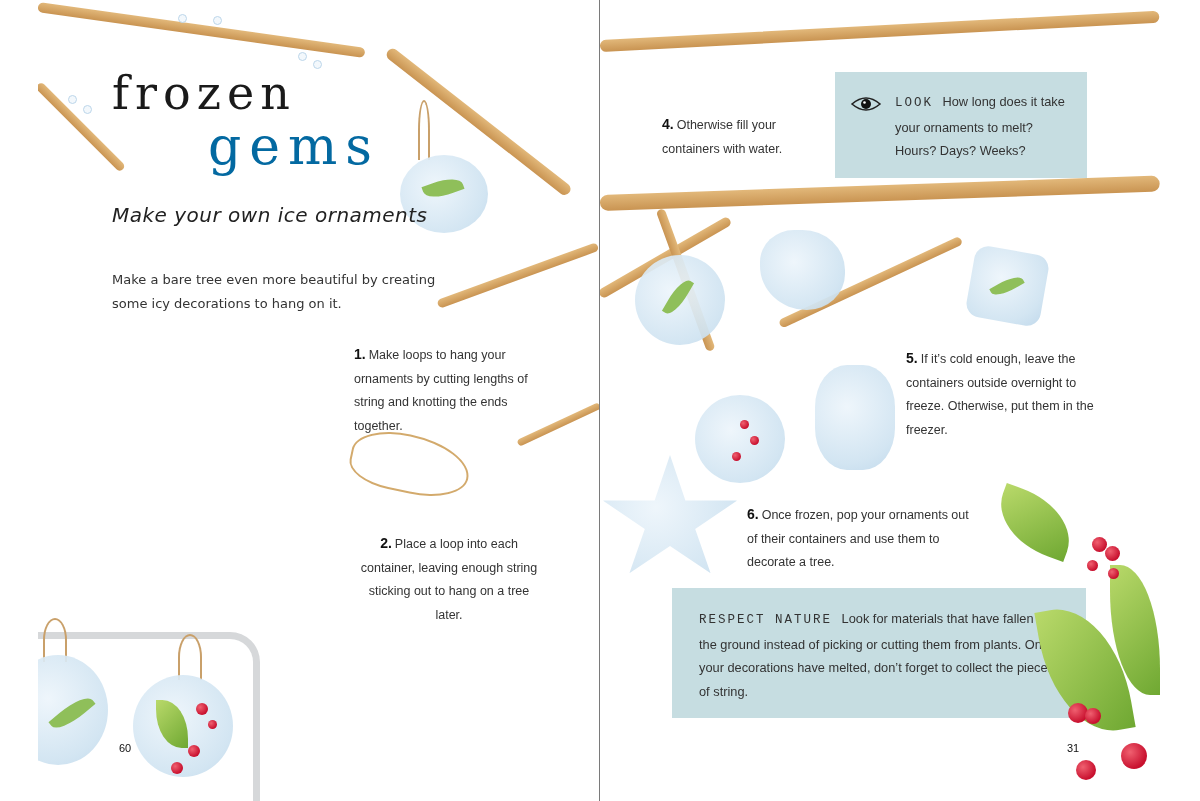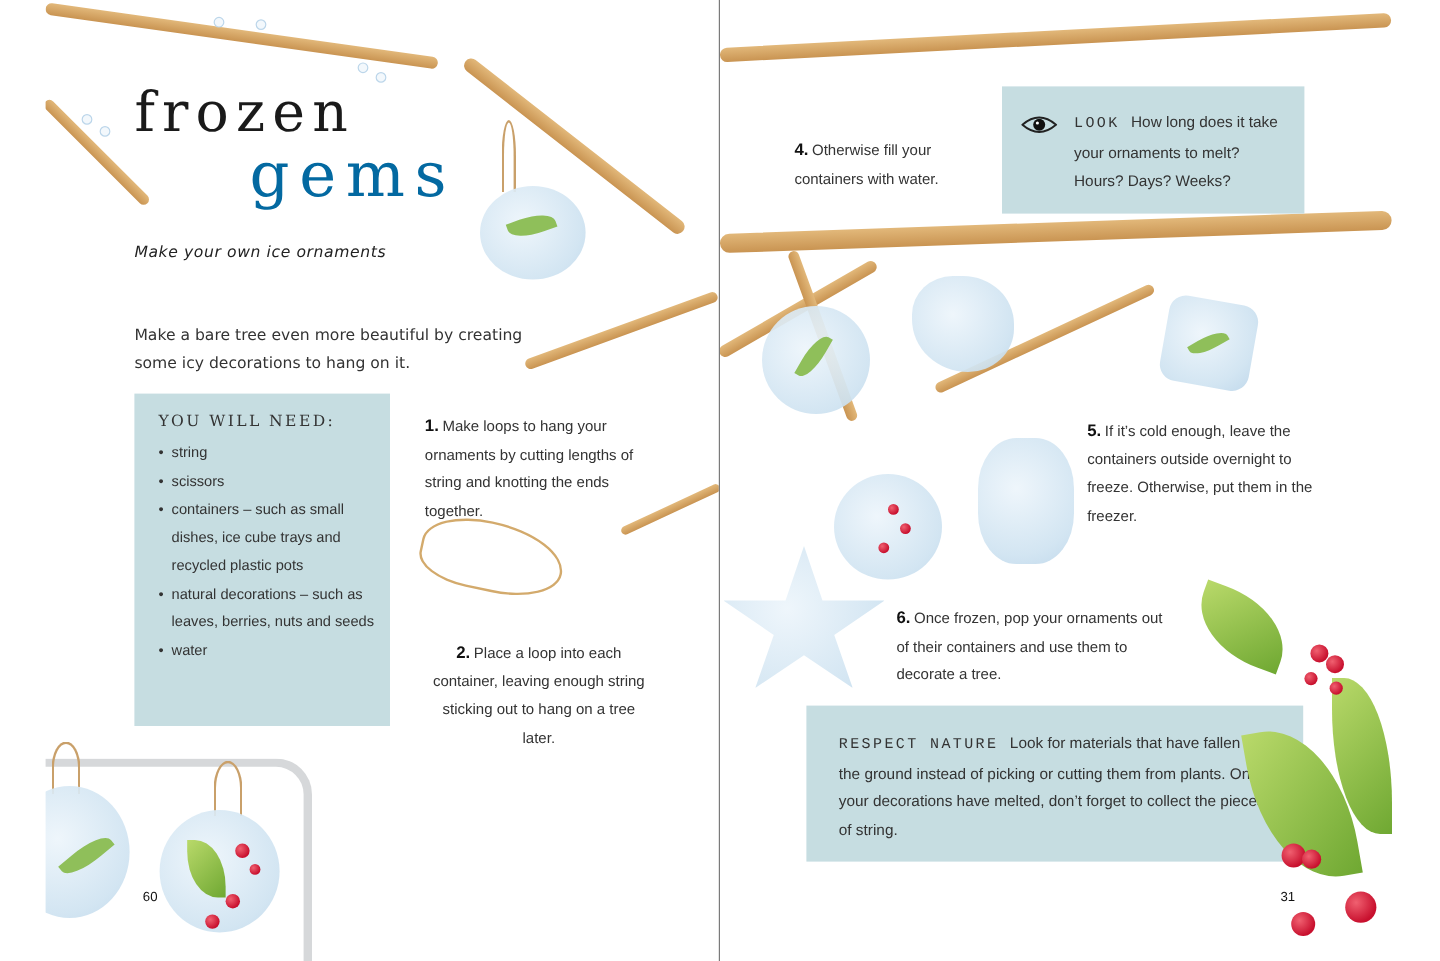--- a/index.html
+++ b/index.html
@@ -10,21 +10,21 @@
   .page { position: absolute; top: 0; height: 801px; overflow: hidden; background: #fff; }
   .page-left { left: 38px; width: 561px; text-decoration: underline; }
   .page-right { left: 600px; width: 560px; }
   .spine { position: absolute; left: 599px; top: 0; width: 1px; height: 801px; background: #7a7a7a; }
 
   .abs { position: absolute; }
 
   
   .title-1 { font-family: "DejaVu Serif", "Liberation Serif", serif; font-size: 46px; letter-spacing: 6px; color: #1a1a1a; font-weight: normal; }
   .title-2 { font-family: "DejaVu Serif", "Liberation Serif", serif; font-size: 52px; letter-spacing: 8px; color: #0369a1; font-weight: normal; }
-  .subtitle { font-family: "DejaVu Sans", sans-serif; font-style: italic; font-size: 13px; color: #222; letter-spacing: 0.5px; }
+  .subtitle { font-family: "DejaVu Sans", sans-serif; font-style: italic; font-size: 20px; color: #222; letter-spacing: 0.5px; }
   .intro { font-family: "DejaVu Sans", sans-serif; font-size: 13px; line-height: 24px; color: #333; }
 
   
   .info-box { background: #c6dde1; }
   .need-title { font-family: "DejaVu Serif", serif; font-size: 13px; letter-spacing: 2px; color: #333; }
   .need-list { list-style: none; font-size: 12.2px; line-height: 23.5px; color: #333; }
   .need-list li { position: relative; padding-left: 11px; }
   .need-list li::before { content: "•"; position: absolute; left: 0; top: 0; color: #333; }
 
   .step { font-size: 12.5px; line-height: 23.5px; color: #333; }
@@ -71,30 +71,20 @@
     <div class="ornament" style="left:362px;top:155px;width:88px;height:78px;"></div>
     <div class="leaf" style="left:385px;top:180px;width:40px;height:16px;transform:rotate(-20deg);"></div>
 
     <h1 class="abs title-1" style="left:74px;top:66px;">frozen</h1>
     <h1 class="abs title-2" style="left:170px;top:116px;">gems</h1>
 
     <h2 class="abs subtitle" style="left:74px;top:203px;font-weight:normal;">Make your own ice ornaments</h2>
 
     <p class="abs intro" style="left:74px;top:268px;width:345px;">Make a bare tree even more beautiful by creating some icy decorations to hang on it.</p>
 
-    <div class="abs info-box" style="left:74px;top:328px;width:213px;height:277px;padding:16px 12px 0 20px;">
-      <div class="need-title">YOU WILL NEED:</div>
-      <ul class="need-list" style="margin-top:7px;">
-        <li>string</li>
-        <li>scissors</li>
-        <li>containers – such as small dishes, ice cube trays and recycled plastic pots</li>
-        <li>natural decorations – such as leaves, berries, nuts and seeds</li>
-        <li>water</li>
-      </ul>
-    </div>
 
     <div class="abs step" style="left:316px;top:343px;width:200px;">
       <span class="num">1.</span><span>Make loops to hang your ornaments by cutting lengths of string and knotting the ends together.</span>
     </div>
 
     <div class="string-loop" style="left:312px;top:435px;width:120px;height:58px;transform:rotate(12deg);"></div>
 
     <div class="abs step" style="left:316px;top:532px;width:190px;text-align:center;">
       <span class="num">2.</span><span>Place a loop into each container, leaving enough string sticking out to hang on a tree later.</span>
     </div>

